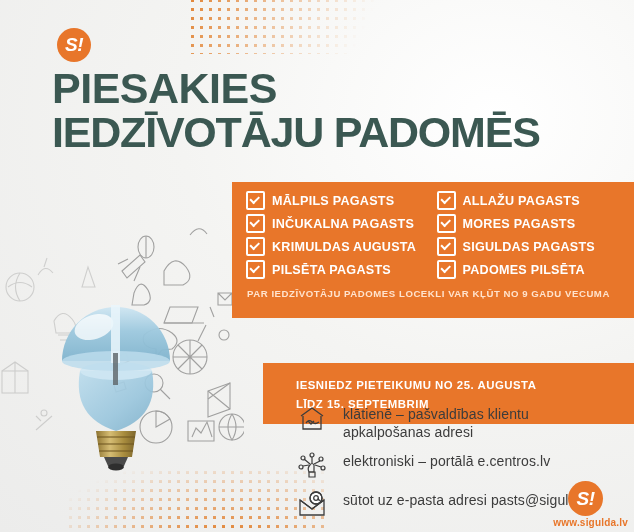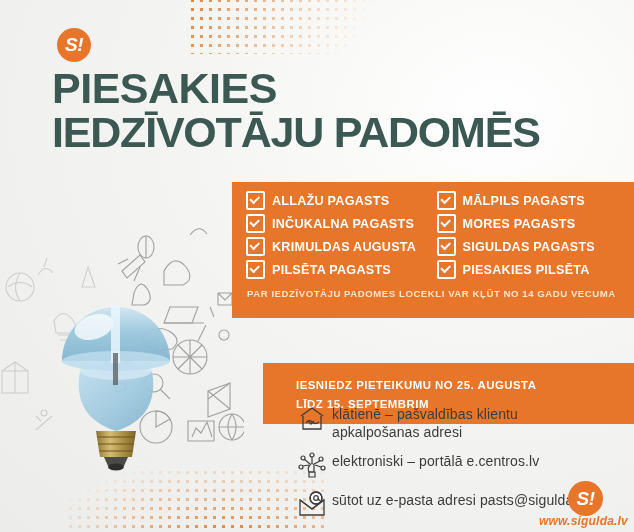--- a/index.html
+++ b/index.html
@@ -84,36 +84,36 @@
     color:#ffe3cd;font-weight:bold;font-size:9.6px;letter-spacing:.55px;
   }
 
   #date-lines{
     position:absolute;left:33px;top:13px;
     color:#fff;font-weight:bold;font-size:11.4px;line-height:1.65;letter-spacing:.5px;
   }
 
   
   #contacts{position:absolute;left:297px;top:404px;width:337px;}
-  .contact{display:flex;align-items:flex-start;gap:5px;margin-bottom:9px;}
+  .contact{display:flex;align-items:flex-start;gap:16px;margin-bottom:9px;}
   .contact-ico{flex:0 0 30px;width:30px;height:30px;}
   .contact-ico svg{display:block;}
   .contact-txt{
     color:#3c3c3c;font-size:14px;line-height:1.32;padding-top:1px;letter-spacing:.1px;
   }
 
   
   #badge-br{
     position:absolute;left:568px;top:481px;width:35px;height:35px;border-radius:50%;
     background:#e8762a;color:#fff;font-weight:bold;font-size:19px;font-style:italic;
     display:flex;align-items:center;justify-content:center;letter-spacing:-.5px;
   }
   #site{
     position:absolute;right:6px;bottom:4px;
-    color:#e8762a;font-weight:bold;font-size:12px;letter-spacing:.2px;font-style:italic;
+    color:#e8762a;font-weight:bold;font-size:10px;letter-spacing:.2px;
   }
 </style>
 </head>
 <body>
 
 <div id="poster">
 
   <div class="dots" id="dots-top"></div>
   <div class="dots" id="dots-bottom"></div>
 
@@ -208,52 +208,52 @@
         <path d="M110 282 l24 0 l-4 9 l-16 0 z" fill="#4a4a4a"></path>
         <ellipse cx="122" cy="292" rx="8" ry="3.5" fill="#2e2e2e"></ellipse>
       </g>
     </svg>
   </div>
 
   <div class="panel" id="panel-list">
     <div id="checklist">
       <div class="check-row">
         <span class="cbx"></span>
+        <span class="check-label">MĀLPILS PAGASTS</span>
+      </div>
+      <div class="check-row">
+        <span class="cbx"></span>
         <span class="check-label">ALLAŽU PAGASTS</span>
       </div>
       <div class="check-row">
         <span class="cbx"></span>
-        <span class="check-label">MĀLPILS PAGASTS</span>
-      </div>
-      <div class="check-row">
-        <span class="cbx"></span>
         <span class="check-label">INČUKALNA PAGASTS</span>
       </div>
       <div class="check-row">
         <span class="cbx"></span>
         <span class="check-label">MORES PAGASTS</span>
       </div>
       <div class="check-row">
         <span class="cbx"></span>
         <span class="check-label">KRIMULDAS AUGUSTA</span>
       </div>
       <div class="check-row">
         <span class="cbx"></span>
         <span class="check-label">SIGULDAS PAGASTS</span>
       </div>
       <div class="check-row">
         <span class="cbx"></span>
         <span class="check-label">PILSĒTA PAGASTS</span>
       </div>
       <div class="check-row">
         <span class="cbx"></span>
-        <span class="check-label">PIESAKIES PILSĒTA</span>
-      </div>
-    </div>
-    <div id="age-note">PAR IEDZĪVOTĀJU PADOMES LOCEKLI VAR KĻŪT NO 14 GADU VECUMA</div>
+        <span class="check-label">PADOMES PILSĒTA</span>
+      </div>
+    </div>
+    <div id="age-note">PAR IEDZĪVOTĀJU PADOMES LOCEKLI VAR KĻŪT NO 9 GADU VECUMA</div>
   </div>
 
   <div class="panel" id="panel-date">
     <div id="date-lines">
       <div>IESNIEDZ PIETEIKUMU NO 25. AUGUSTA</div>
       <div>LĪDZ 15. SEPTEMBRIM</div>
     </div>
   </div>
 
   <div id="contacts">

